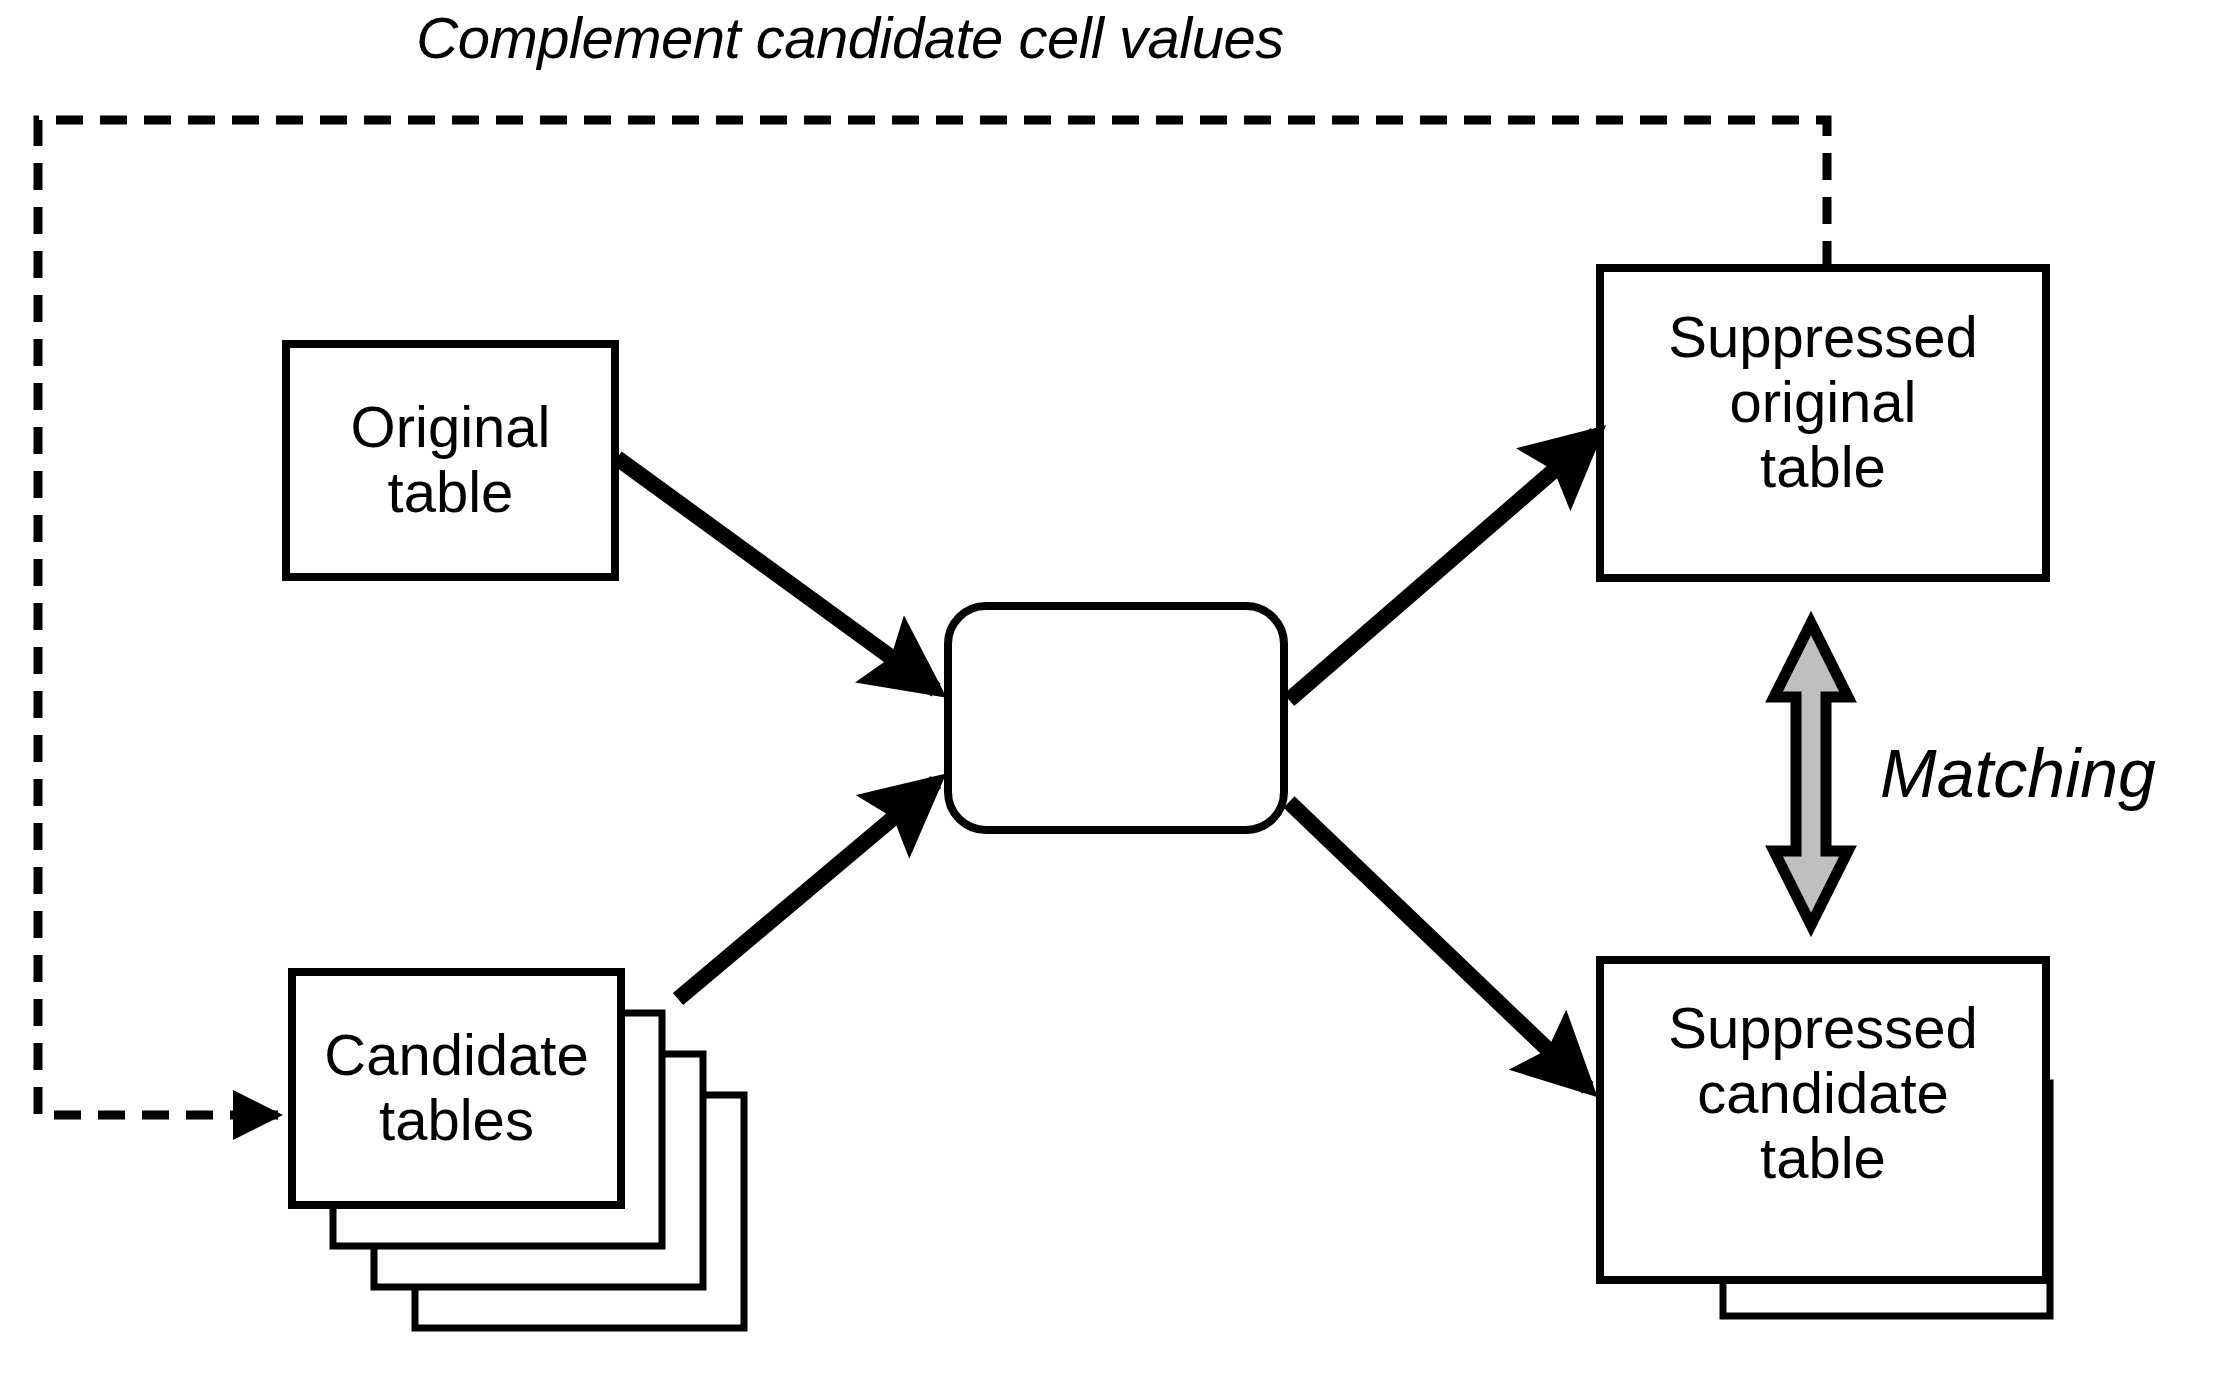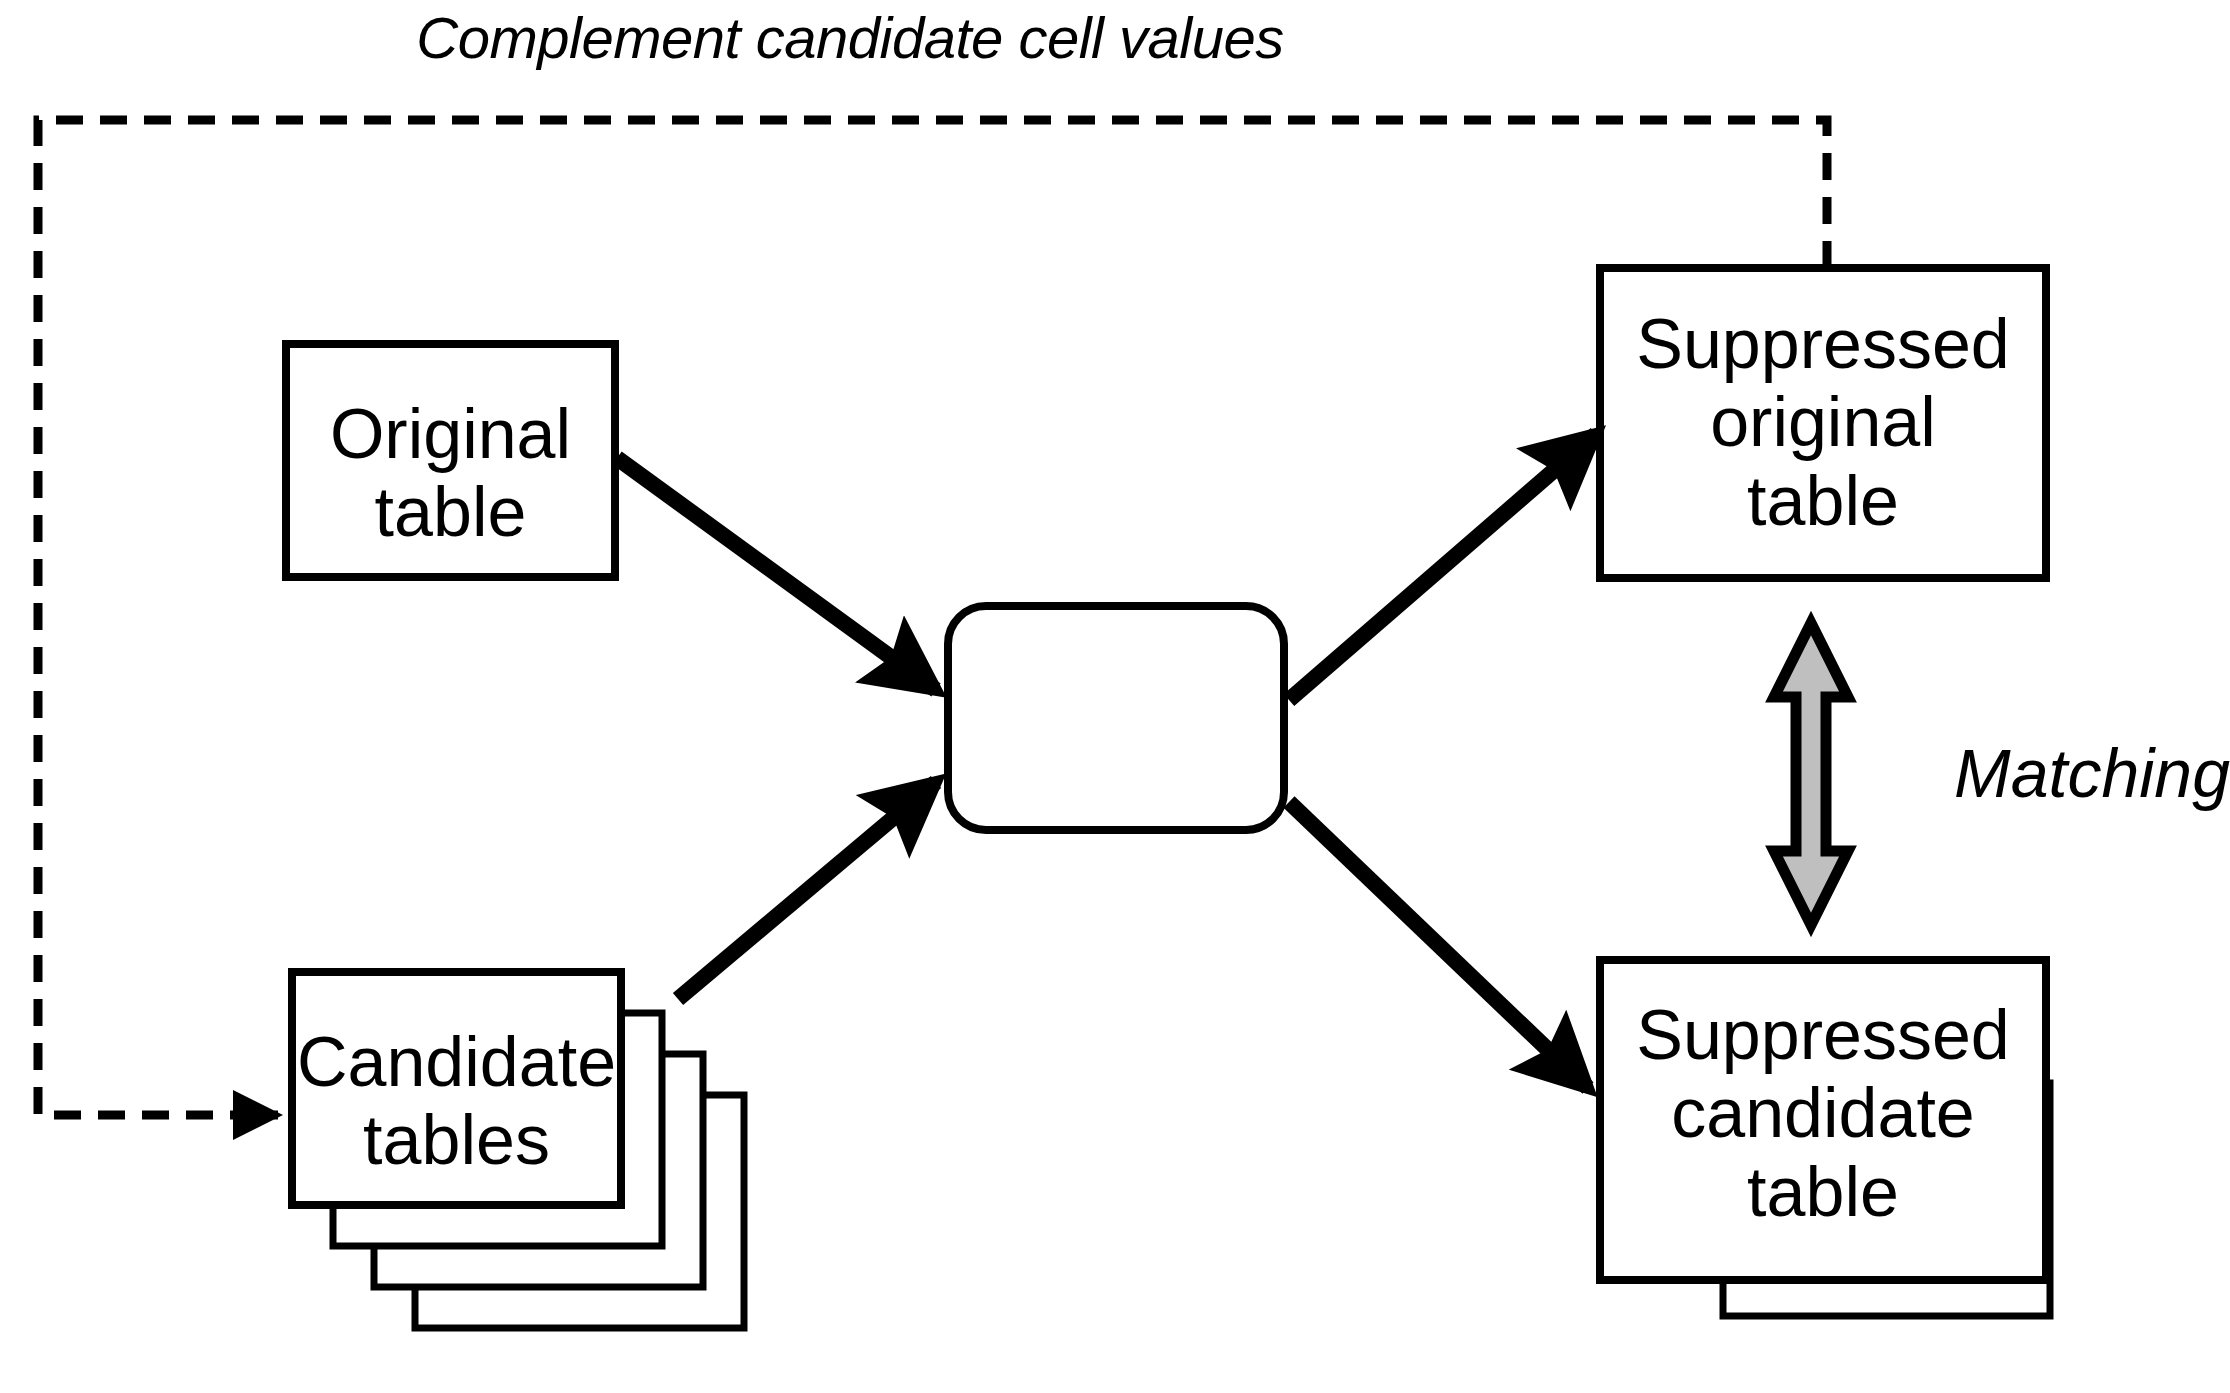--- a/index.html
+++ b/index.html
@@ -29,21 +29,21 @@
     position: absolute;
     text-align: center;
     line-height: 1.12;
     white-space: pre-line;
     font-family: "Liberation Sans", sans-serif;
     font-weight: normal;
     color: #000000;
     pointer-events: none;
   }
   .box-label {
-    font-size: 70px;
+    font-size: 58px;
     text-align: center;
   }
   #title-label {
     font-style: italic;
     font-size: 58px;
     letter-spacing: -0.5px;
   }
   #matching-label {
     font-style: italic;
     font-size: 68px;
@@ -104,15 +104,15 @@
 
 
   <div class="label box-label" style="left: 1600px; top: 305px; width: 446px;">Suppressed
 original
 table</div>
 
   <div class="label box-label" style="left: 1600px; top: 996px; width: 446px;">Suppressed
 candidate
 table</div>
 
-  <div class="label" id="matching-label" style="left: 1880px; top: 735px; width: 350px; text-align: right;">Matching</div>
+  <div class="label" id="matching-label" style="left: 1880px; top: 735px; width: 350px; text-align: left;">Matching</div>
 
 </div>
 
 </body></html>

